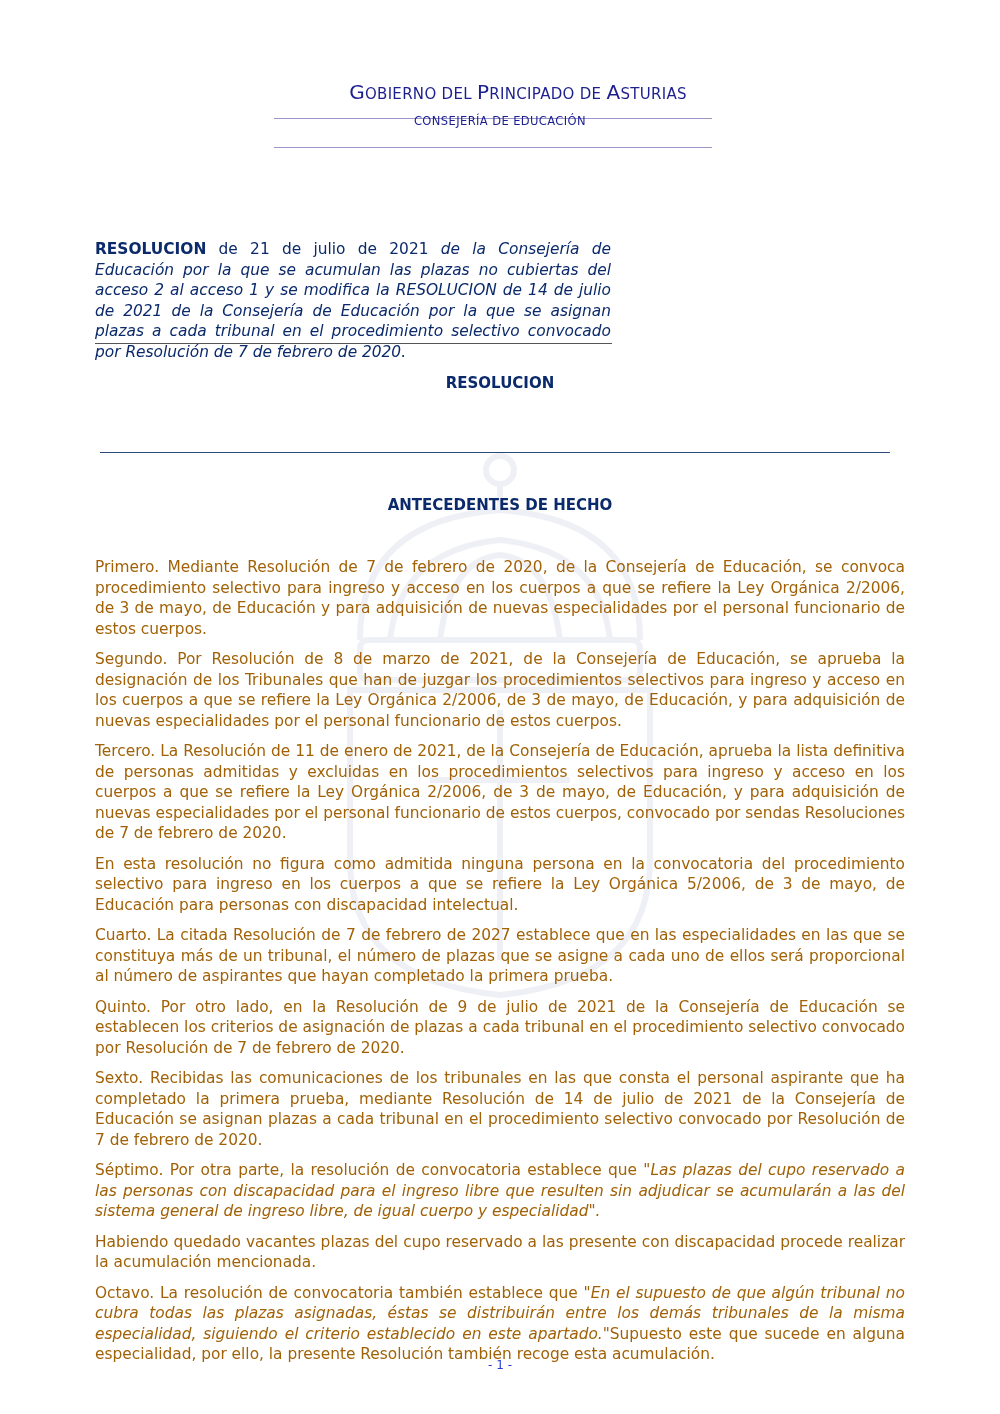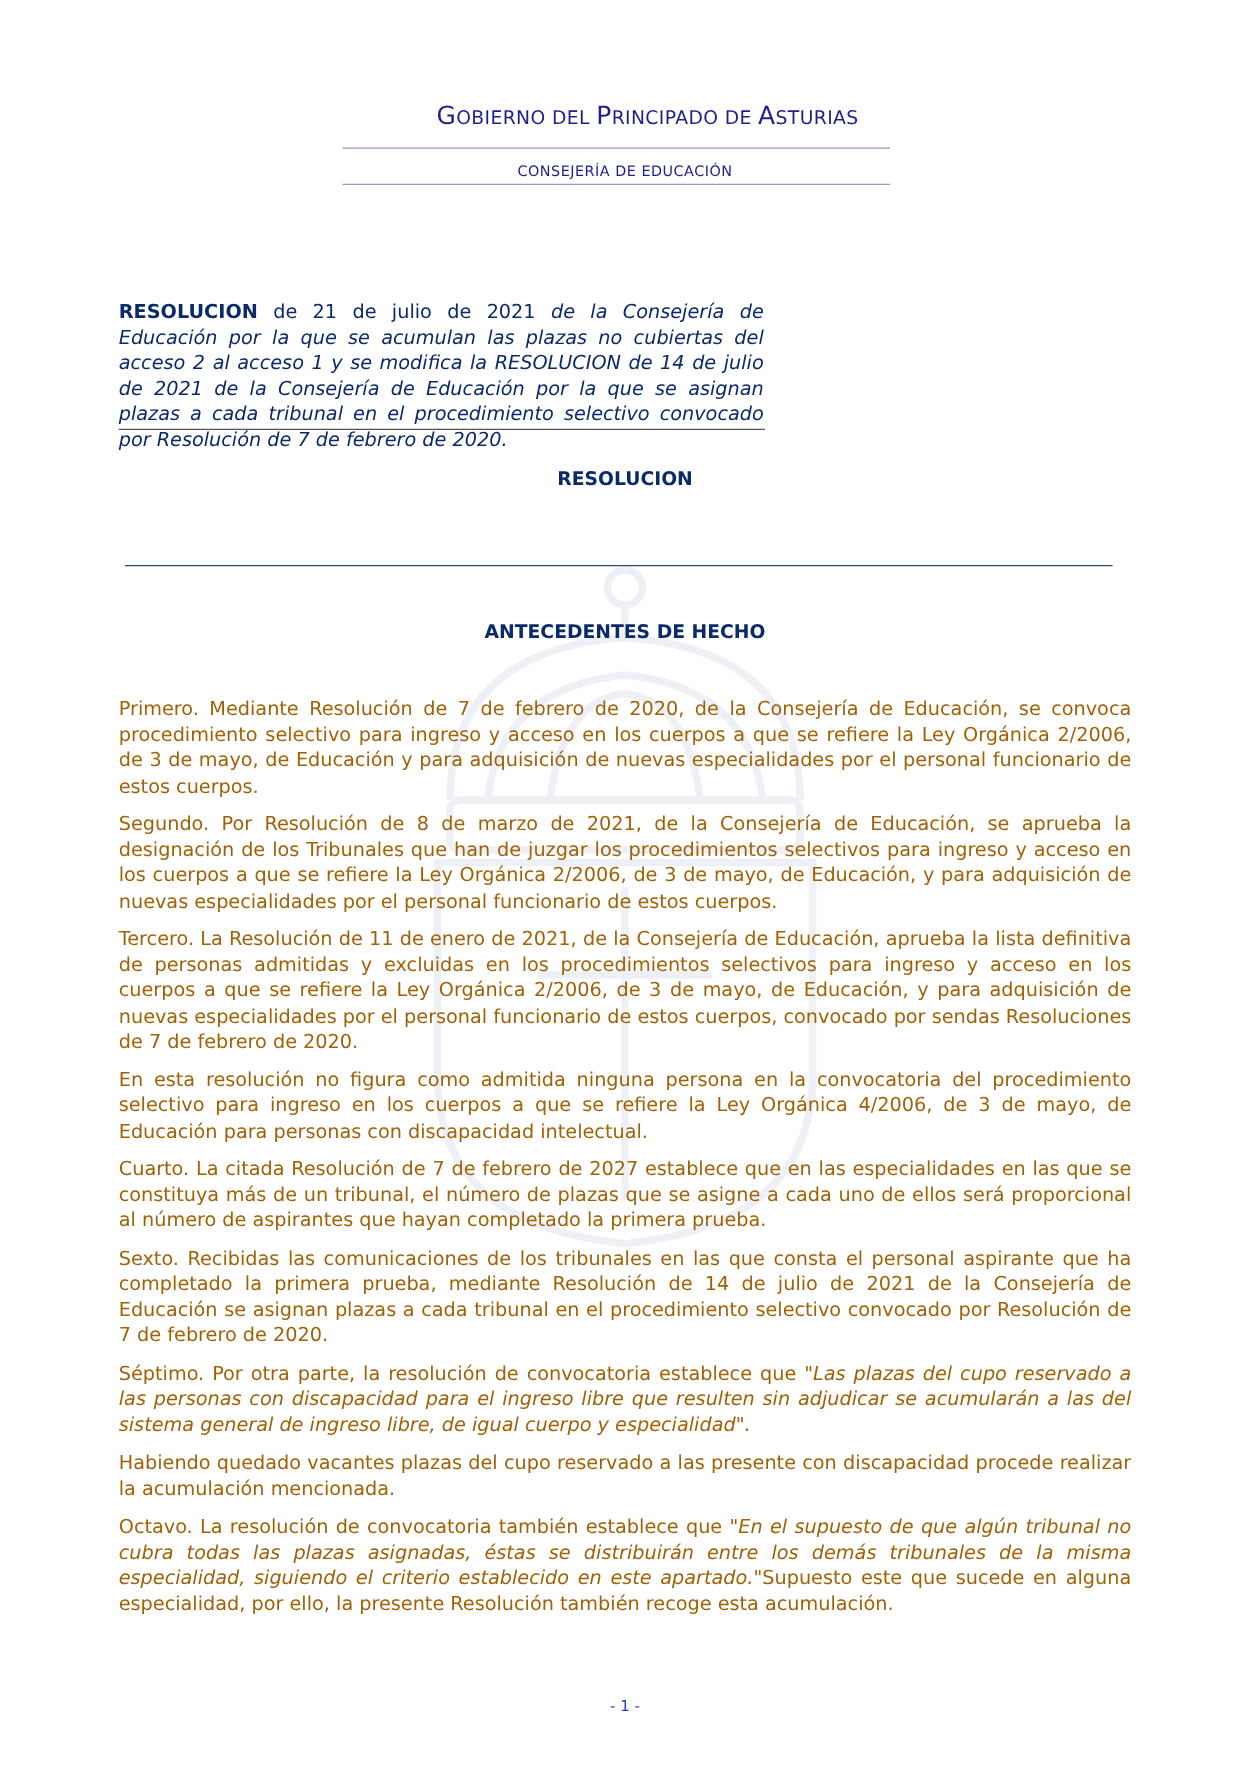--- a/index.html
+++ b/index.html
@@ -2,21 +2,21 @@
 <html><head>
 <meta charset="utf-8">
 <style>
   html, body { margin:0; padding:0; background:#ffffff; }
   body { width:1000px; height:1414px; position:relative; overflow:hidden;
          font-family:"DejaVu Sans", sans-serif; color:#0b2a6b; }
   .header-title { position:absolute; top:80px; left:18px; width:1000px; text-align:center;
          font-family:"DejaVu Sans", sans-serif; color:#1d1f8f; font-size:15px; letter-spacing:0.3px; }
   .header-title .big { font-size:20px; }
   .rule-top { position:absolute; left:274px; width:438px; top:118px; height:1px; background:#9b95c9; }
-  .subheader { position:absolute; top:130px; left:0; width:1000px; text-align:center;
+  .subheader { position:absolute; top:114px; left:0; width:1000px; text-align:center;
          color:#1d1f8f; font-size:11.5px; letter-spacing:0.4px; }
   .rule-bot { position:absolute; left:274px; width:438px; top:147px; height:1px; background:#9b95c9; }
 
   .summary { position:absolute; left:95px; top:239px; width:516px; font-size:15.4px; line-height:20.6px;
          text-align:justify; color:#0b2a6b; }
   .summary b { color:#0b2a6b; }
   .summary i { font-style:italic; }
   .summary-rule { position:absolute; left:95px; top:343px; width:517px; height:1px; background:#555; }
 
   .h-resol { position:absolute; top:374px; left:0; width:1000px; text-align:center; font-weight:bold;
@@ -65,21 +65,22 @@
 <div class="summary-rule"></div>
 
 <div class="h-resol"><span>RESOLUCION</span></div>
 <div class="long-rule"></div>
 <div class="h-ante">ANTECEDENTES DE HECHO</div>
 
 <div class="body">
   <p>Primero. Mediante Resolución de 7 de febrero de 2020, de la Consejería de Educación, se convoca procedimiento selectivo para ingreso y acceso en los cuerpos a que se refiere la Ley Orgánica 2/2006, de 3 de mayo, de Educación y para adquisición de nuevas especialidades por el personal funcionario de estos cuerpos.</p>
   <p>Segundo. Por Resolución de 8 de marzo de 2021, de la Consejería de Educación, se aprueba la designación de los Tribunales que han de juzgar los procedimientos selectivos para ingreso y acceso en los cuerpos a que se refiere la Ley Orgánica 2/2006, de 3 de mayo, de Educación, y para adquisición de nuevas especialidades por el personal funcionario de estos cuerpos.</p>
   <p>Tercero. La Resolución de 11 de enero de 2021, de la Consejería de Educación, aprueba la lista definitiva de personas admitidas y excluidas en los procedimientos selectivos para ingreso y acceso en los cuerpos a que se refiere la Ley Orgánica 2/2006, de 3 de mayo, de Educación, y para adquisición de nuevas especialidades por el personal funcionario de estos cuerpos, convocado por sendas Resoluciones de 7 de febrero de 2020.</p>
-  <p>En esta resolución no figura como admitida ninguna persona en la convocatoria del procedimiento selectivo para ingreso en los cuerpos a que se refiere la Ley Orgánica 4/2006, de 3 de mayo, de Educación para personas con discapacidad intelectual.</p>
+  <p>En esta resolución no figura como admitida ninguna persona en la convocatoria del procedimiento selectivo para ingreso en los cuerpos a que se refiere la Ley Orgánica 5/2006, de 3 de mayo, de Educación para personas con discapacidad intelectual.</p>
   <p>Cuarto. La citada Resolución de 7 de febrero de 2027 establece que en las especialidades en las que se constituya más de un tribunal, el número de plazas que se asigne a cada uno de ellos será proporcional al número de aspirantes que hayan completado la primera prueba.</p>
+  <p>Quinto. Por otro lado, en la Resolución de 9 de julio de 2021 de la Consejería de Educación se establecen los criterios de asignación de plazas a cada tribunal en el procedimiento selectivo convocado por Resolución de 7 de febrero de 2020.</p>
   <p>Sexto. Recibidas las comunicaciones de los tribunales en las que consta el personal aspirante que ha completado la primera prueba, mediante Resolución de 14 de julio de 2021 de la Consejería de Educación se asignan plazas a cada tribunal en el procedimiento selectivo convocado por Resolución de 7 de febrero de 2020.</p>
   <p><span>Séptimo. Por otra parte, la resolución de convocatoria establece que </span><i>"Las plazas del cupo reservado a las personas con discapacidad para el ingreso libre que resulten sin adjudicar se acumularán a las del sistema general de ingreso libre, de igual cuerpo y especialidad".</i></p>
   <p>Habiendo quedado vacantes plazas del cupo reservado a las presente con discapacidad procede realizar la acumulación mencionada.</p>
   <p><span>Octavo. La resolución de convocatoria también establece que </span><i>"En el supuesto de que algún tribunal no cubra todas las plazas asignadas, éstas se distribuirán entre los demás tribunales de la misma especialidad, siguiendo el criterio establecido en este apartado."</i><span>Supuesto este que sucede en alguna especialidad, por ello, la presente Resolución también recoge esta acumulación.</span></p>
 </div>
 
 <div class="page-num">- 1 -</div>
 
 </body></html>

